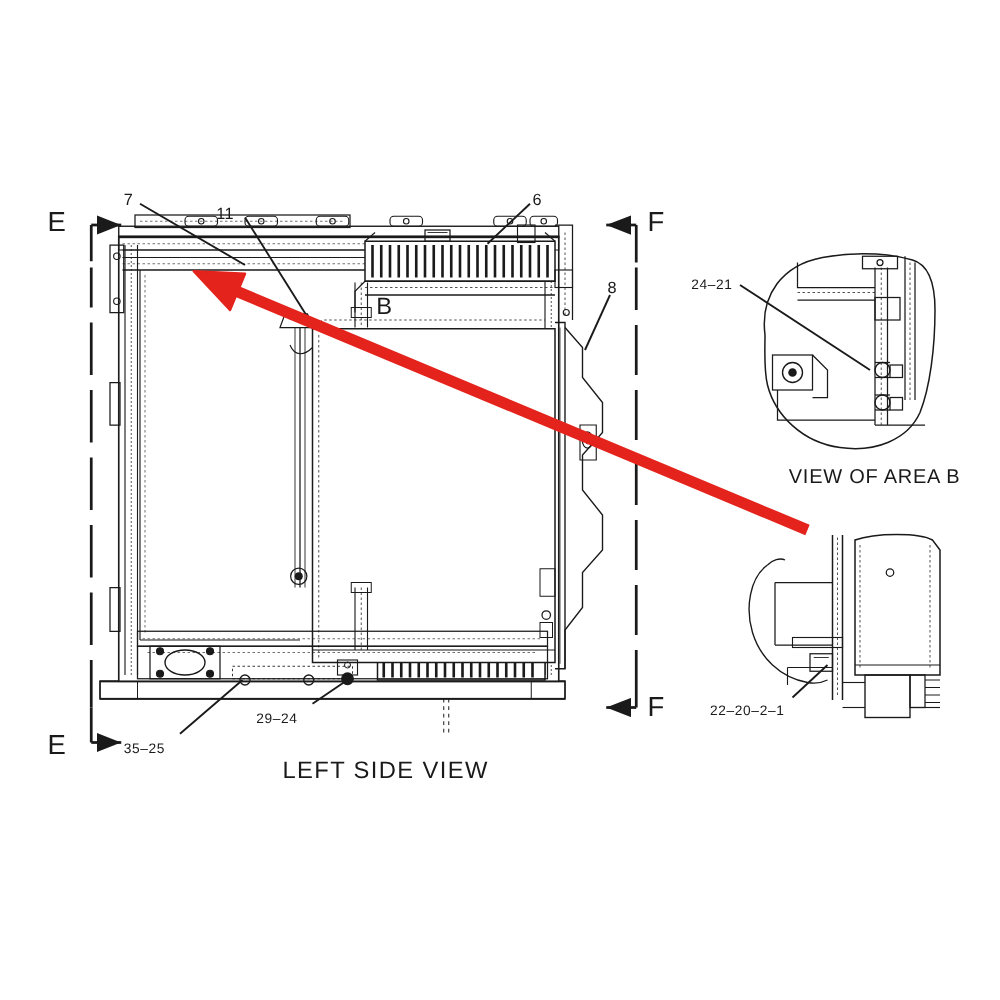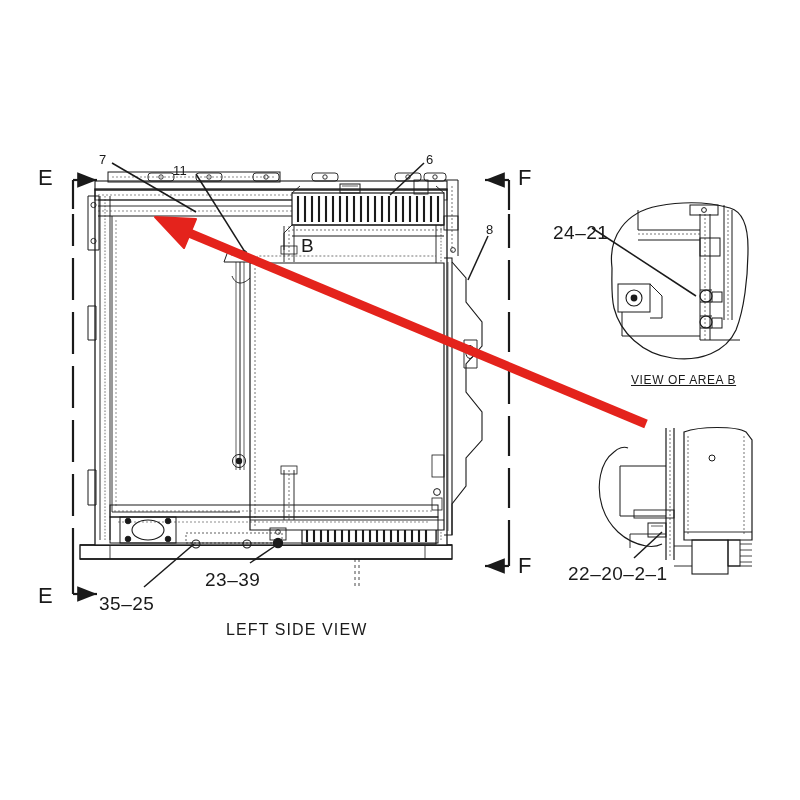--- a/index.html
+++ b/index.html
@@ -29,40 +29,38 @@
     position: absolute;
     white-space: nowrap;
     font-family: "Liberation Sans", sans-serif;
     color: #1a1a1a;
   }
   .lbl-num {
     font-size: 13px;
     letter-spacing: 0.3px;
   }
   .lbl-part {
-    font-size: 19px;
+    font-size: 11px;
     letter-spacing: 0.5px;
   }
   .lbl-section {
     font-size: 22px;
     font-weight: 400;
   }
   .lbl-area {
     font-size: 19px;
     font-weight: 400;
   }
   .lbl-caption {
-    font-size: 12px;
+    font-size: 16px;
     letter-spacing: 0.6px;
-    text-decoration: underline;
   }
   .lbl-title {
-    font-size: 16px;
+    font-size: 19px;
     letter-spacing: 1.1px;
-    margin-top: 15px;
   }
 </style>
 </head>
 <body>
 
 <div id="sheet">
 
   <svg width="800" height="800" viewBox="0 0 800 800">
 
     <defs>
@@ -424,21 +422,21 @@
 
   <div class="txt lbl-section" style="left:38px; top:165px;">E</div>
   <div class="txt lbl-section" style="left:38px; top:583px;">E</div>
   <div class="txt lbl-section" style="left:518px; top:165px;">F</div>
   <div class="txt lbl-section" style="left:518px; top:553px;">F</div>
 
   <div class="txt lbl-num" style="left:99px; top:152px;">7</div>
   <div class="txt lbl-num" style="left:173px; top:163px;">11</div>
   <div class="txt lbl-num" style="left:426px; top:152px;">6</div>
   <div class="txt lbl-num" style="left:486px; top:222px;">8</div>
-  <div class="txt lbl-part" style="left:205px; top:569px;">23–39</div>
+  <div class="txt lbl-part" style="left:205px; top:569px;">29–24</div>
   <div class="txt lbl-part" style="left:99px; top:593px;">35–25</div>
   <div class="txt lbl-part" style="left:553px; top:222px;">24–21</div>
   <div class="txt lbl-part" style="left:568px; top:563px;">22–20–2–1</div>
 
   <div class="txt lbl-area" style="left:301px; top:235px;">B</div>
 
   <div class="txt lbl-caption" style="left:631px; top:373px;">VIEW OF AREA  B</div>
 
   <div class="txt lbl-title" style="left:226px; top:606px;">LEFT SIDE VIEW</div>
 

